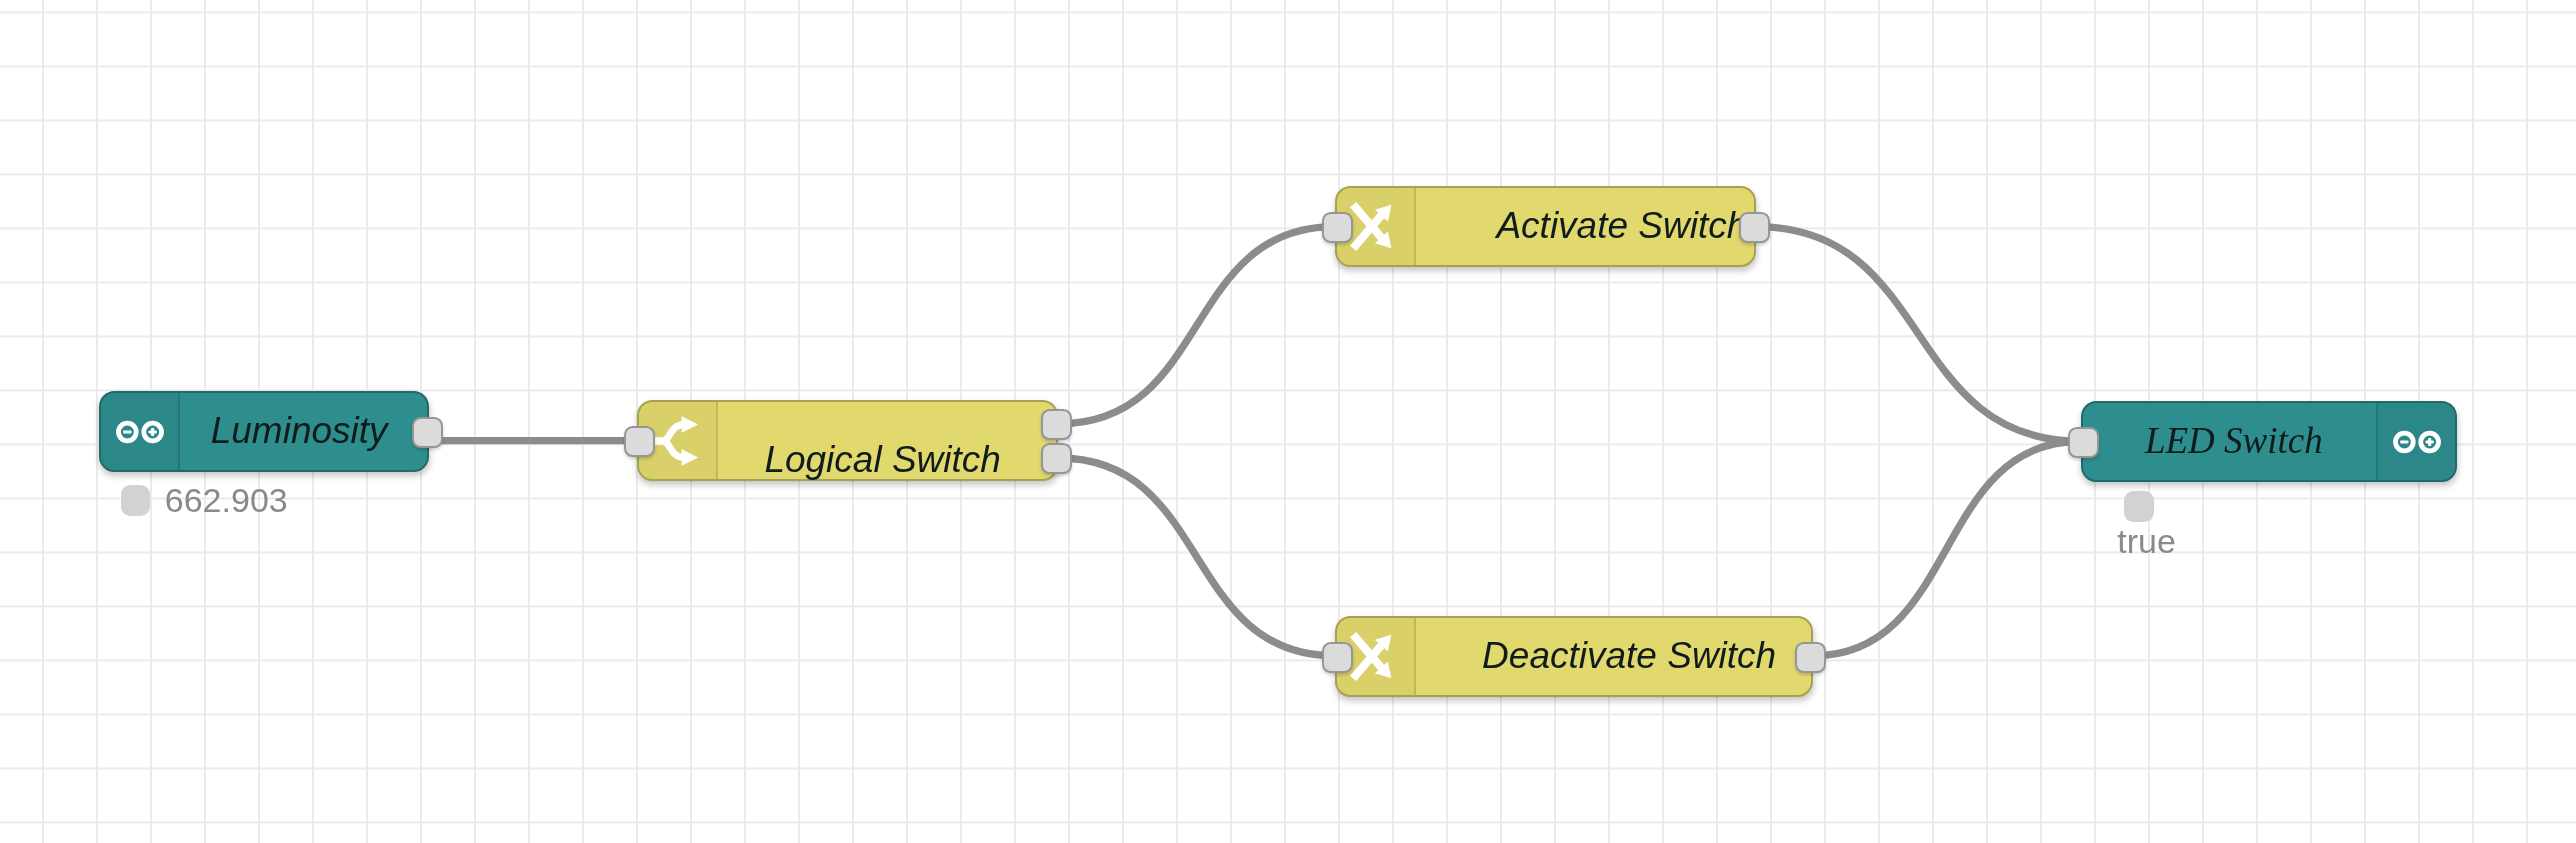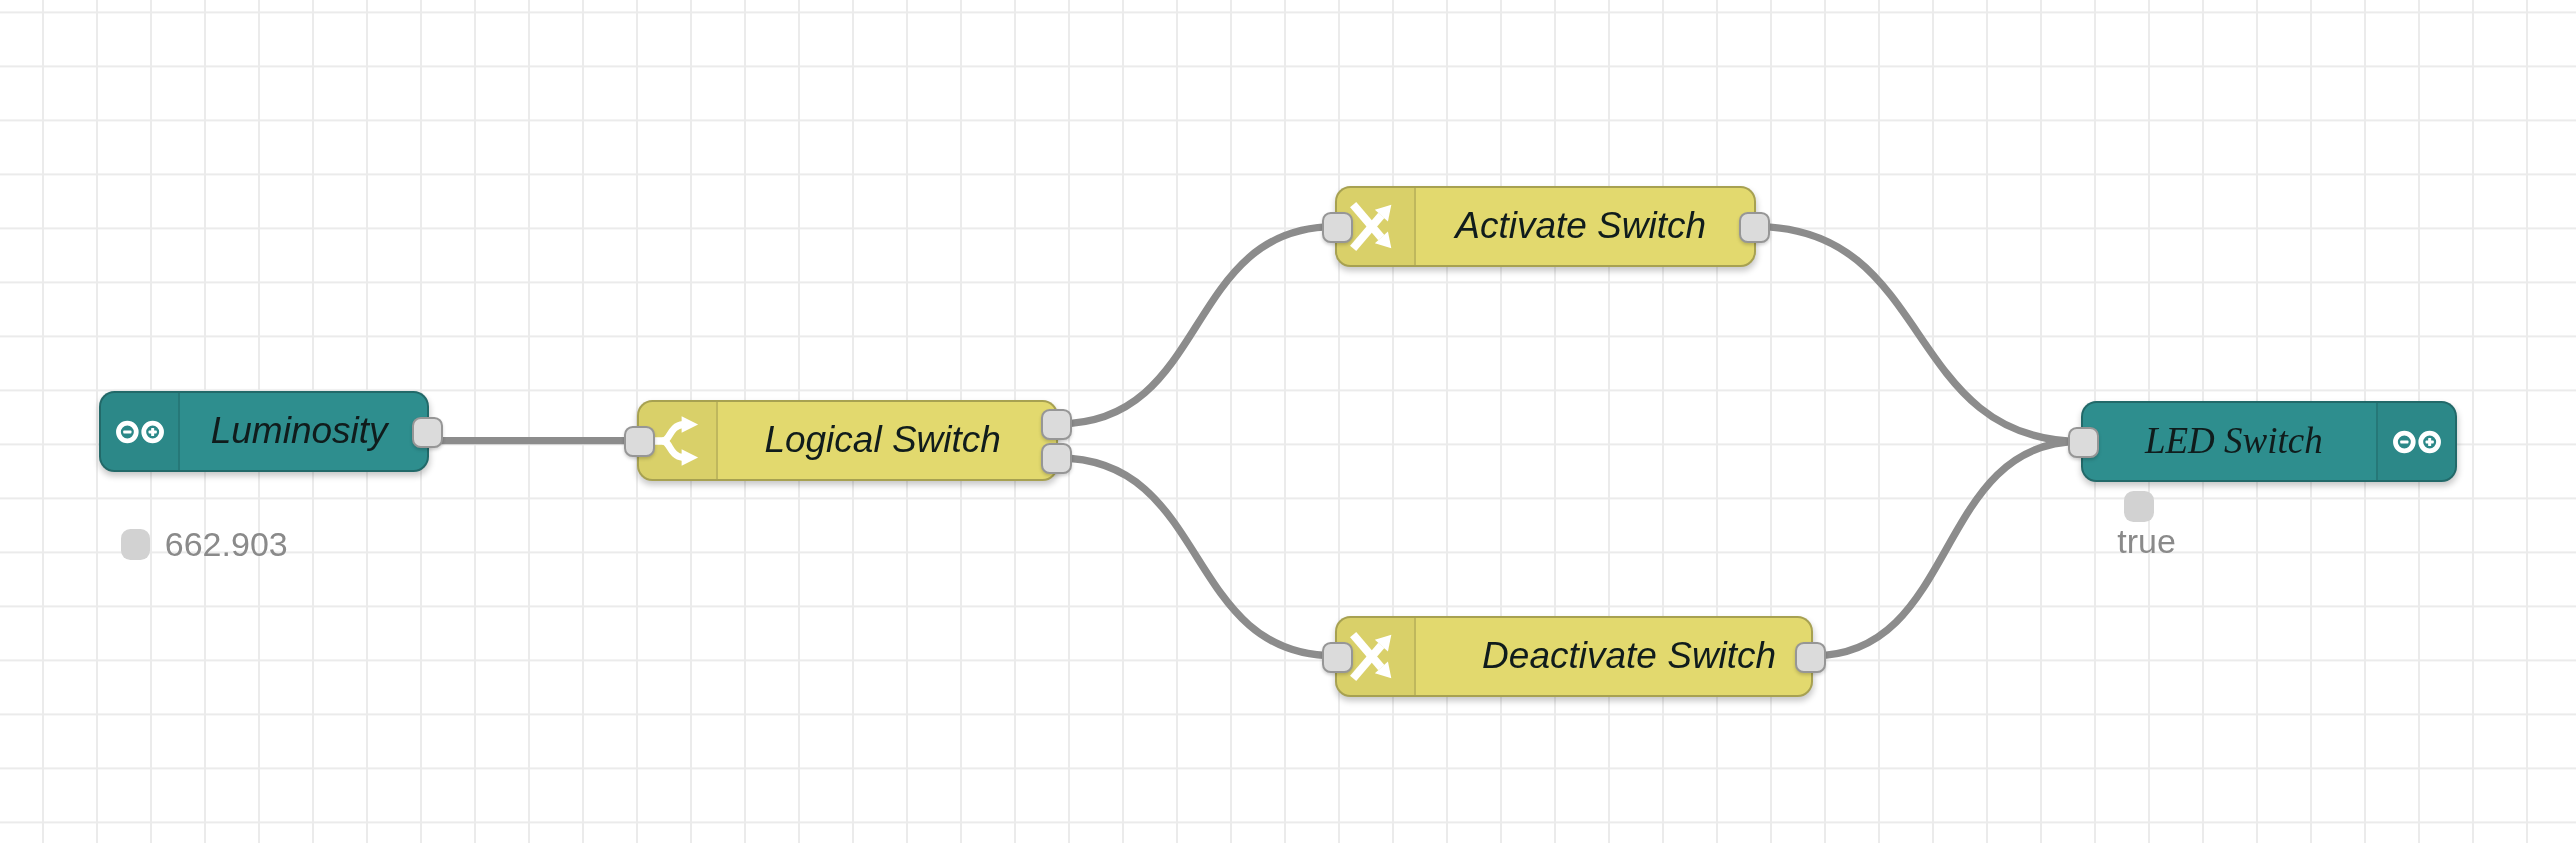--- a/index.html
+++ b/index.html
@@ -69,58 +69,58 @@
               <circle cx="19.5" cy="20" r="13" fill="none" stroke="#fff" stroke-width="7"></circle>
               <circle cx="56.5" cy="20" r="13" fill="none" stroke="#fff" stroke-width="7"></circle>
               <rect x="13.5" y="17.8" width="12" height="4.4" rx="1" fill="#fff"></rect>
               <rect x="50.5" y="17.8" width="12" height="4.4" rx="1" fill="#fff"></rect>
               <rect x="54.3" y="14" width="4.4" height="12" rx="1" fill="#fff"></rect>
             </svg>
           </span>
         </div>
         <span class="node-label" style="left: 77px; right: 6.7px;">Luminosity</span>
         <span class="port" style="left: 311px; top: 23.5px;"></span>
-        <div class="status" style="left: 19.5px; margin-top: 44px;">
+        <div class="status" style="left: 19.5px;">
           <span class="status-shape"></span>
           <span class="status-text">662.903</span>
         </div>
       </div>
       <div class="node" style="left: 637px; top: 400px; width: 421px; background: rgb(226, 217, 110);">
         <div class="icon-region left">
           <span style="display:flex">
             <svg width="55" height="58" viewBox="0 0 40 40">
               <path d="M2 20 H10" stroke="#fff" stroke-width="5.5" fill="none" stroke-linecap="round"></path>
               <path d="M9 20 C15 20 14 9 24 8" stroke="#fff" stroke-width="5" fill="none"></path>
               <polygon points="23,2 35,8 23,14" fill="#fff"></polygon>
               <path d="M9 20 C15 20 14 31 24 32" stroke="#fff" stroke-width="5" fill="none"></path>
               <polygon points="23,26 35,32 23,38" fill="#fff"></polygon>
             </svg>
           </span>
         </div>
-        <span class="node-label" style="left: 77px; right: 6.7px;">Logical Switch</span>
+        <span class="node-label" style="left: 77px; right: 6.7px; margin-top: 20px;">Logical Switch</span>
         <span class="port" style="left: -15.4px; top: 23.5px;"></span>
         <span class="port" style="left: 402px; top: 6.7px;"></span>
         <span class="port" style="left: 402px; top: 41px;"></span>
       </div>
       <div class="node" style="left: 1335px; top: 186px; width: 421px; background: rgb(226, 217, 110);">
         <div class="icon-region left">
           <span style="display:flex">
             <svg width="54" height="59" viewBox="0 0 40 40">
               <path d="M5 34 L22 14" stroke="#fff" stroke-width="6" fill="none" stroke-linecap="square"></path>
               <g transform="translate(24,12) rotate(-48)">
                 <polygon points="0,-6.5 11,0 0,6.5" fill="#fff"></polygon>
               </g>
               <path d="M5 6 L22 26" stroke="#fff" stroke-width="6" fill="none" stroke-linecap="square"></path>
               <g transform="translate(24,28) rotate(48)">
                 <polygon points="0,-6.5 11,0 0,6.5" fill="#fff"></polygon>
               </g>
             </svg>
           </span>
         </div>
-        <span class="node-label" style="left: 77px; right: 6.7px;">Activate Switch</span>
+        <span class="node-label" style="left: 77px; right: 6.7px; text-align: right;">Activate Switch</span>
         <span class="port" style="left: -15.4px; top: 23.5px;"></span>
         <span class="port" style="left: 402px; top: 23.5px;"></span>
       </div>
       <div class="node" style="left: 1335px; top: 616px; width: 478px; background: rgb(226, 217, 110);">
         <div class="icon-region left">
           <span style="display:flex">
             <svg width="54" height="59" viewBox="0 0 40 40">
               <path d="M5 34 L22 14" stroke="#fff" stroke-width="6" fill="none" stroke-linecap="square"></path>
               <g transform="translate(24,12) rotate(-48)">
                 <polygon points="0,-6.5 11,0 0,6.5" fill="#fff"></polygon>

